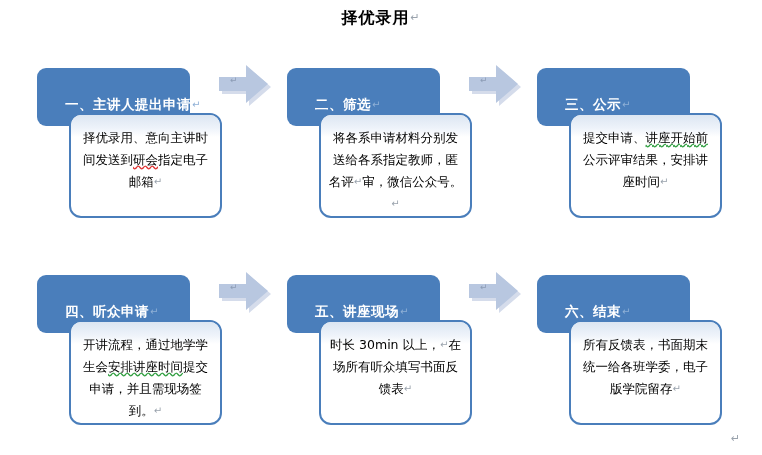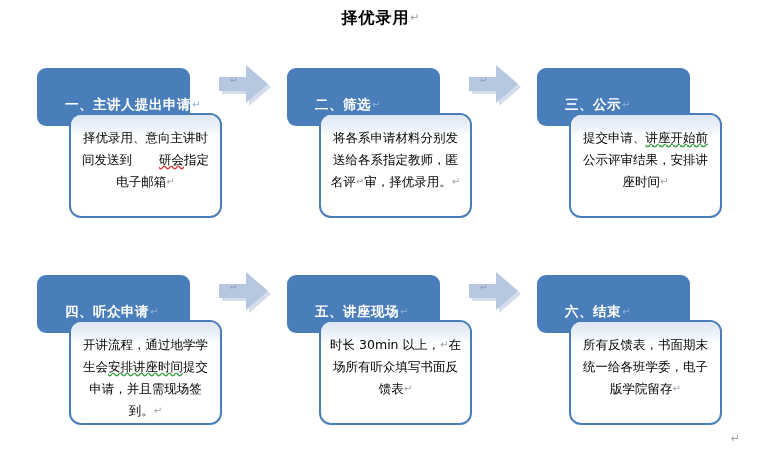--- a/index.html
+++ b/index.html
@@ -115,21 +115,20 @@
   .step-body-text .pilcrow {
     font-size: 10px;
     color: #9aa3ad;
     vertical-align: 1px;
   }
   
   .sp-red {
     text-decoration: underline wavy #e03030;
     text-decoration-skip-ink: none;
     text-underline-offset: 1px;
-    padding-left: 27px;
   }
   .sp-green {
     text-decoration: underline wavy #2f9e3f;
     text-decoration-skip-ink: none;
     text-underline-offset: 1px;
   }
 
   
   .flow-arrow {
     position: absolute;
@@ -176,21 +175,21 @@
         <polygon points="5,18 32,18 32,6 54,25 32,44 32,32 5,32" fill="#d5dceb" transform="translate(3,3)"></polygon>
         <polygon points="5,18 32,18 32,6 54,25 32,44 32,32 5,32" fill="#b8c7e0"></polygon>
       </svg>
       <span class="arrow-pilcrow">↵</span>
     </div>
     <div class="step" style="left: 287px; top: 68px;">
       <div class="step-header">
         <div class="step-header-label">二、筛选<span class="pilcrow">↵</span></div>
       </div>
       <div class="step-body">
-        <div class="step-body-text"><span>将各系申请材料分别发送给各系指定教师，匿名评</span><span class="pilcrow">↵</span><span>审，择优录用。</span><span class="pilcrow">↵</span></div>
+        <div class="step-body-text"><span>将各系申请材料分别发送给各系指定教师，匿名评</span><span class="pilcrow">↵</span><span>审，微信公众号。</span><span class="pilcrow">↵</span></div>
       </div>
     </div>
     <div class="flow-arrow" style="left: 464px; top: 59px;">
       <svg width="57" height="47" viewBox="0 0 57 47" xmlns="http://www.w3.org/2000/svg">
         <polygon points="5,18 32,18 32,6 54,25 32,44 32,32 5,32" fill="#d5dceb" transform="translate(3,3)"></polygon>
         <polygon points="5,18 32,18 32,6 54,25 32,44 32,32 5,32" fill="#b8c7e0"></polygon>
       </svg>
       <span class="arrow-pilcrow">↵</span>
     </div>
     <div class="step" style="left: 537px; top: 68px;">

